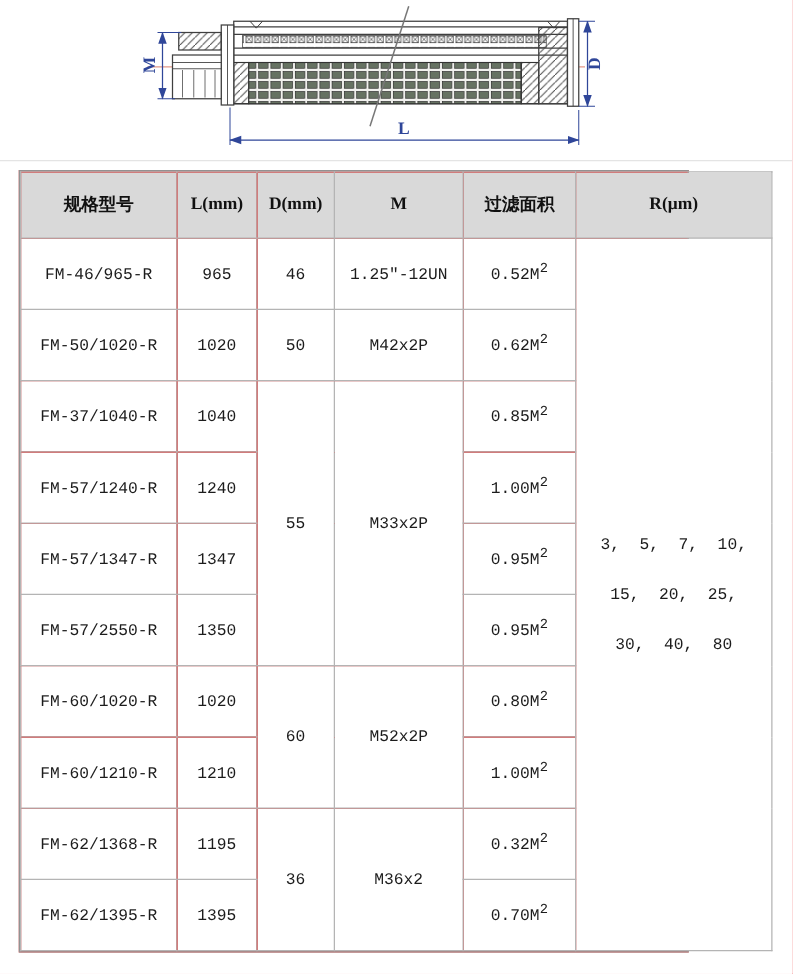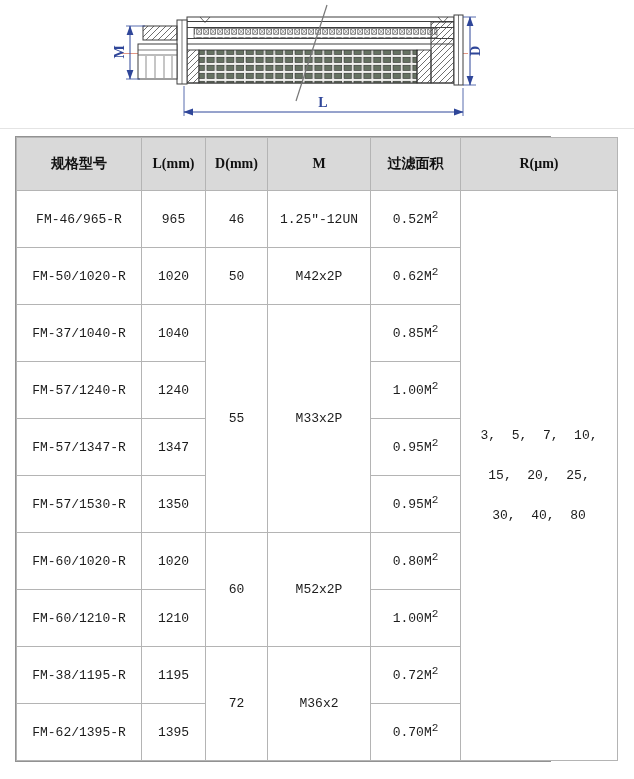--- a/index.html
+++ b/index.html
@@ -177,42 +177,42 @@
           <td class="blue">FM-57/1240-R</td>
           <td class="blue">1240</td>
           <td class="blue area"><span>1.00M</span><sup>2</sup></td>
         </tr>
         <tr>
           <td>FM-57/1347-R</td>
           <td>1347</td>
           <td class="area"><span>0.95M</span><sup>2</sup></td>
         </tr>
         <tr>
-          <td class="blue">FM-57/1530-R</td>
+          <td class="blue">FM-57/2550-R</td>
           <td class="blue">1350</td>
           <td class="blue area"><span>0.95M</span><sup>2</sup></td>
         </tr>
         <tr>
           <td>FM-60/1020-R</td>
           <td>1020</td>
           <td rowspan="2">60</td>
           <td rowspan="2">M52x2P</td>
           <td class="area"><span>0.80M</span><sup>2</sup></td>
         </tr>
         <tr>
           <td class="blue">FM-60/1210-R</td>
           <td class="blue">1210</td>
           <td class="blue area"><span>1.00M</span><sup>2</sup></td>
         </tr>
         <tr>
-          <td>FM-38/1195-R</td>
+          <td>FM-62/1368-R</td>
           <td>1195</td>
-          <td rowspan="2">72</td>
+          <td rowspan="2">36</td>
           <td rowspan="2">M36x2</td>
-          <td class="area"><span>0.72M</span><sup>2</sup></td>
+          <td class="area"><span>0.32M</span><sup>2</sup></td>
         </tr>
         <tr>
           <td class="blue">FM-62/1395-R</td>
           <td class="blue">1395</td>
           <td class="blue area"><span>0.70M</span><sup>2</sup></td>
         </tr>
       </tbody>
     </table>
   </div>
 

